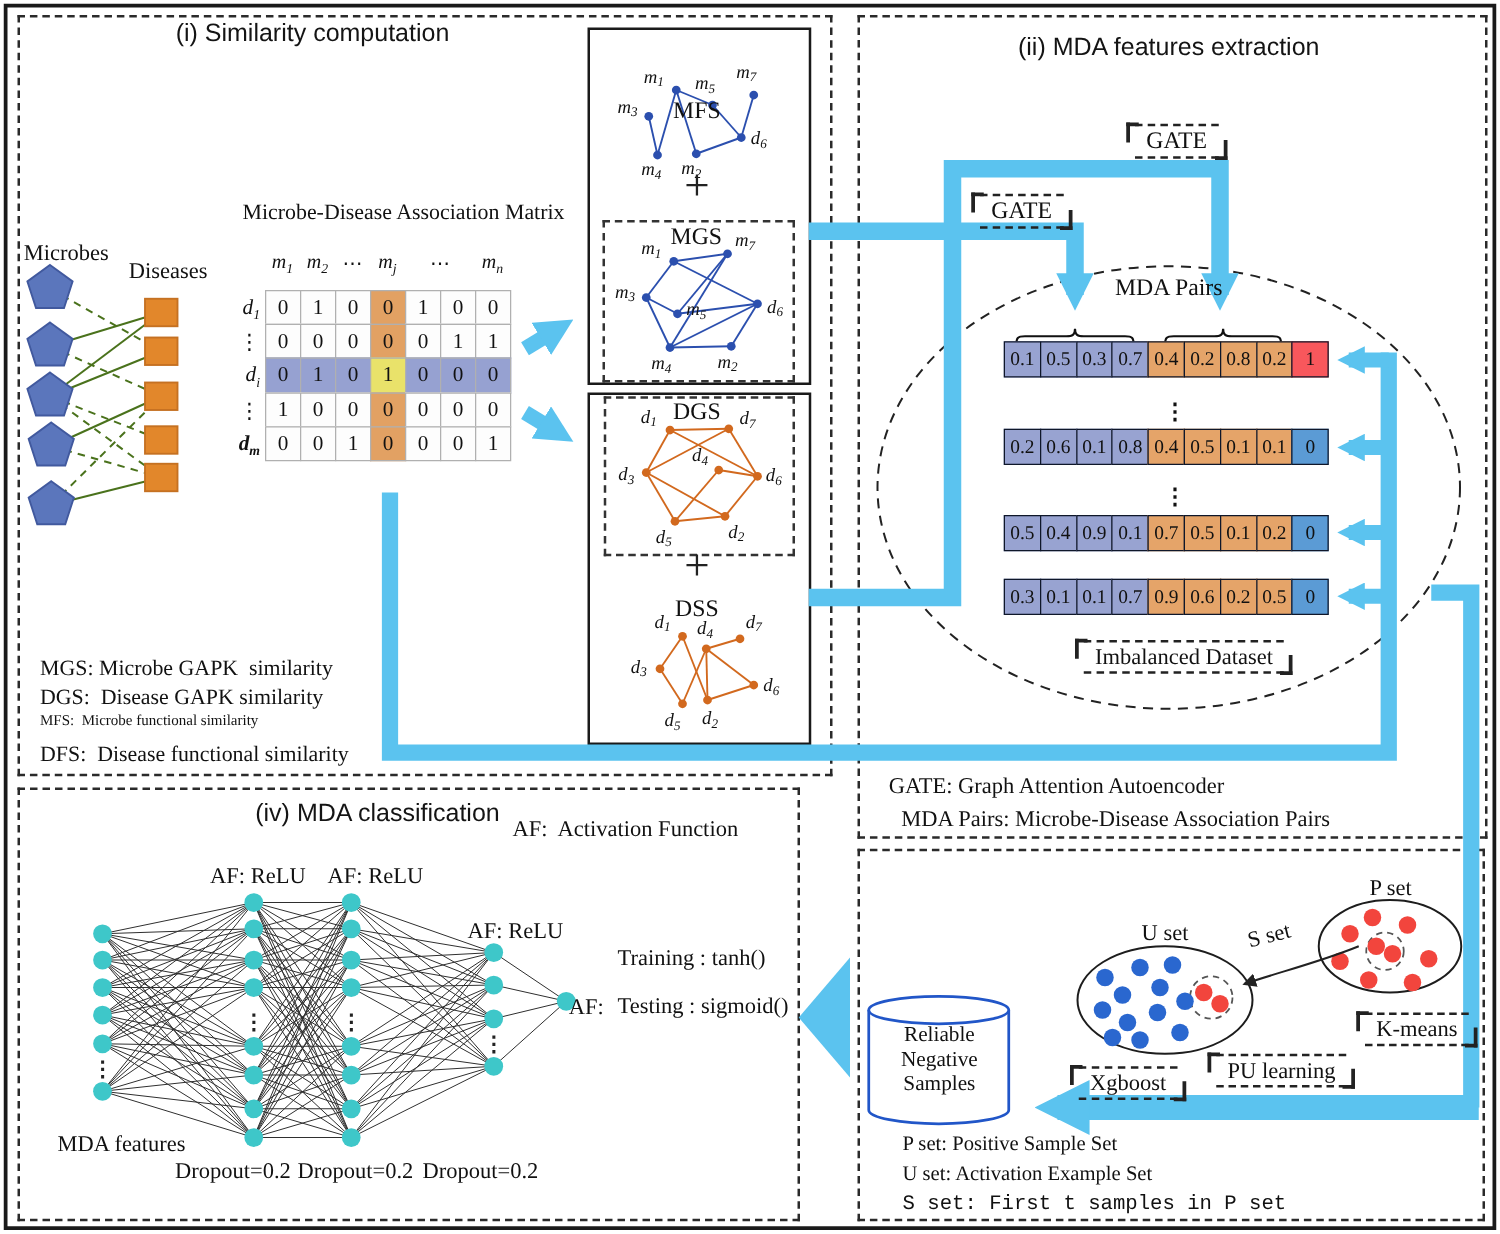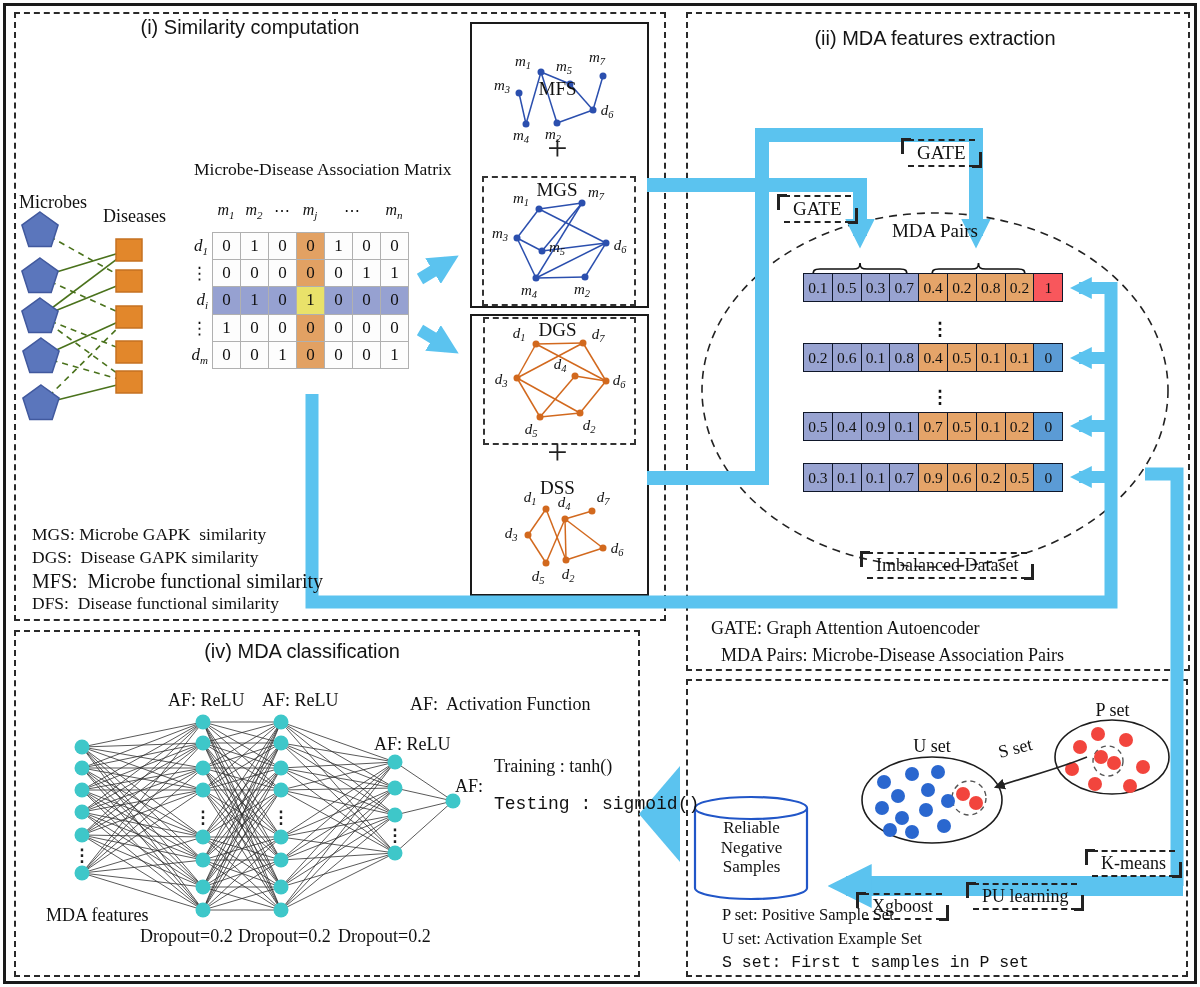--- a/index.html
+++ b/index.html
@@ -20,21 +20,21 @@
   svg.layer{position:absolute;left:0;top:0;pointer-events:none;}
   #bg-svg{z-index:1;} #conn-svg{z-index:2;} #fg-svg{z-index:3;}
   .panel,.solidbox,.dashbox{z-index:1;}
   .lbl{position:absolute;z-index:4;font-family:"Liberation Serif",serif;font-size:18px;
        line-height:1.15;white-space:nowrap;}
   .ctr{text-align:center;}
   .title{font-family:"Liberation Sans",sans-serif;font-size:20px;color:#141414;}
   .pre{white-space:pre;}
   .plus{font-size:36px;font-weight:400;color:#222;}
   .tag{position:relative;display:inline-block;padding:1px 9px;
-       border-top:2px dashed #222;border-bottom:2px dashed #222;margin-top:40px;}
+       border-top:2px dashed #222;border-bottom:2px dashed #222;}
   .tag::before{content:"";position:absolute;left:-7px;top:-3px;width:7px;height:13px;
        border-left:3px solid #222;border-top:3px solid #222;}
   .tag::after{content:"";position:absolute;right:-7px;bottom:-3px;width:7px;height:13px;
        border-right:3px solid #222;border-bottom:3px solid #222;}
   .cell{position:absolute;z-index:4;display:flex;align-items:center;justify-content:center;
         box-sizing:border-box;}
   .mcell{border:1px solid #b0b0b0;background:#fdfdfd;font-size:17px;}
   .mcell.col{background:#e2a163;}
   .mcell.row{background:#96a1d1;}
   .mcell.cross{background:#e9e26a;}
@@ -439,21 +439,21 @@
   <div class="lbl title ctr" style="left:90px;top:16px;width:320px;">(i) Similarity computation</div>
   <div class="lbl title ctr" style="left:795px;top:27px;width:280px;">(ii) MDA features extraction</div>
   <div class="lbl title ctr" style="left:162px;top:640px;width:280px;">(iv) MDA classification</div>
 
   <div class="lbl" style="left:19px;top:192px;">Microbes</div>
   <div class="lbl" style="left:103px;top:206px;">Diseases</div>
   <div class="lbl" style="left:194px;top:159px;font-size:17.5px;">Microbe-Disease Association Matrix</div>
 
   <div class="lbl pre" style="left:32px;top:524px;font-size:17.5px;">MGS: Microbe GAPK  similarity</div>
   <div class="lbl pre" style="left:32px;top:547px;font-size:17.5px;">DGS:  Disease GAPK similarity</div>
-  <div class="lbl pre" style="left:32px;top:570px;font-size:20px;">MFS:  Microbe functional similarity</div>
+  <div class="lbl pre" style="left:32px;top:570px;font-size:12px;">MFS:  Microbe functional similarity</div>
   <div class="lbl pre" style="left:32px;top:593px;font-size:17.5px;">DFS:  Disease functional similarity</div>
 
   <div class="lbl ctr" style="left:470px;top:30px;width:175px;font-size:19px;margin-top:48px;">MFS</div>
   <div class="lbl ctr plus" style="left:470px;top:128px;width:175px;">+</div>
   <div class="lbl ctr" style="left:482px;top:179px;width:150px;font-size:19px;">MGS</div>
   <div class="lbl ctr" style="left:483px;top:319px;width:149px;font-size:19px;">DGS</div>
   <div class="lbl ctr plus" style="left:470px;top:432px;width:175px;">+</div>
   <div class="lbl ctr" style="left:470px;top:477px;width:175px;font-size:19px;">DSS</div>
 
   <div class="lbl" style="left:908px;top:99px;"><span class="tag" style="font-size:19px;">GATE</span></div>
@@ -473,40 +473,40 @@
     <div>Reliable</div>
     <div>Negative</div>
     <div>Samples</div>
   </div>
   <div class="lbl" style="left:722px;top:906px;font-size:16.5px;">P set: Positive Sample Set</div>
   <div class="lbl" style="left:722px;top:930px;font-size:16.5px;">U set: Activation Example Set</div>
   <div class="lbl" style="left:722px;top:954px;font-size:16.5px;font-family:Liberation Mono, monospace;">S set: First t samples in P set</div>
 
   <div class="lbl" style="left:168px;top:690px;">AF: ReLU</div>
   <div class="lbl" style="left:262px;top:690px;">AF: ReLU</div>
-  <div class="lbl pre" style="left:410px;top:694px;">AF:  Activation Function</div>
+  <div class="lbl pre" style="left:410px;top:653px;">AF:  Activation Function</div>
   <div class="lbl" style="left:374px;top:734px;">AF: ReLU</div>
-  <div class="lbl" style="left:455px;top:776px;">AF:</div>
+  <div class="lbl" style="left:455px;top:795px;">AF:</div>
   <div class="lbl" style="left:494px;top:756px;">Training : tanh()</div>
-  <div class="lbl" style="left:494px;top:794px;font-family:Liberation Mono, monospace;">Testing : sigmoid()</div>
+  <div class="lbl" style="left:494px;top:794px;">Testing : sigmoid()</div>
   <div class="lbl" style="left:46px;top:905px;">MDA features</div>
   <div class="lbl" style="left:140px;top:926px;">Dropout=0.2</div>
   <div class="lbl" style="left:238px;top:926px;">Dropout=0.2</div>
   <div class="lbl" style="left:338px;top:926px;">Dropout=0.2</div>
 <div class="mhead" style="left: 212px; top: 201px; width: 28px;"><i>m</i><sub>1</sub></div>
     <div class="mhead" style="left: 240px; top: 201px; width: 28px;"><i>m</i><sub>2</sub></div>
     <div class="mhead" style="left: 268px; top: 201px; width: 28px; font-style: normal;">⋯</div>
     <div class="mhead" style="left: 296px; top: 201px; width: 28px;"><i>m</i><sub>j</sub></div>
     <div class="mhead" style="left: 338px; top: 201px; width: 28px; font-style: normal;">⋯</div>
     <div class="mhead" style="left: 380px; top: 201px; width: 28px;"><i>m</i><sub>n</sub></div>
     <div class="rowlab" style="left: 168px; top: 236px; width: 40px;"><i>d</i><sub>1</sub></div>
     <div class="rowlab" style="left: 168px; top: 263.2px; width: 40px; font-style: normal;">⋮</div>
     <div class="rowlab" style="left: 168px; top: 290.4px; width: 40px;"><i>d</i><sub>i</sub></div>
     <div class="rowlab" style="left: 168px; top: 317.6px; width: 40px; font-style: normal;">⋮</div>
-    <div class="rowlab" style="left: 168px; top: 344.8px; width: 40px;"><i>d</i><sub>m</sub></div>
+    <div class="rowlab" style="left: 168px; top: 344.8px; width: 40px; font-weight: bold;"><i>d</i><sub>m</sub></div>
     <div class="cell mcell" style="left: 212px; top: 232px; width: 29px; height: 28.2px;">0</div>
     <div class="cell mcell" style="left: 240px; top: 232px; width: 29px; height: 28.2px;">1</div>
     <div class="cell mcell" style="left: 268px; top: 232px; width: 29px; height: 28.2px;">0</div>
     <div class="cell mcell col" style="left: 296px; top: 232px; width: 29px; height: 28.2px;">0</div>
     <div class="cell mcell" style="left: 324px; top: 232px; width: 29px; height: 28.2px;">1</div>
     <div class="cell mcell" style="left: 352px; top: 232px; width: 29px; height: 28.2px;">0</div>
     <div class="cell mcell" style="left: 380px; top: 232px; width: 29px; height: 28.2px;">0</div>
     <div class="cell mcell" style="left: 212px; top: 259.2px; width: 29px; height: 28.2px;">0</div>
     <div class="cell mcell" style="left: 240px; top: 259.2px; width: 29px; height: 28.2px;">0</div>
     <div class="cell mcell" style="left: 268px; top: 259.2px; width: 29px; height: 28.2px;">0</div>

